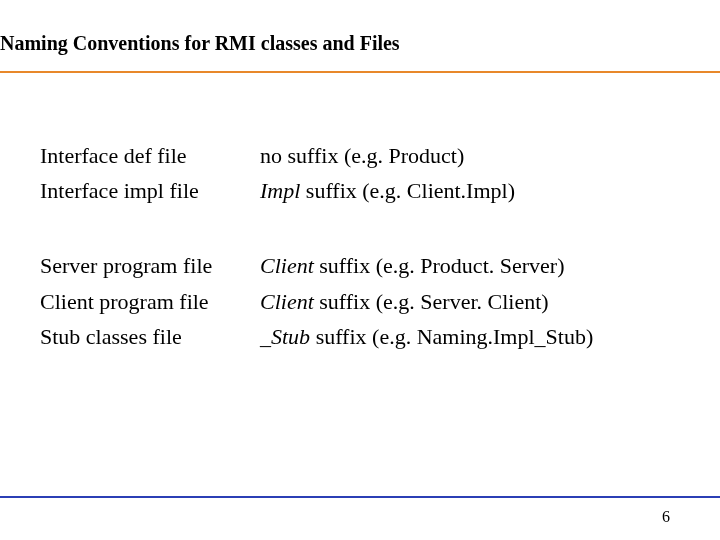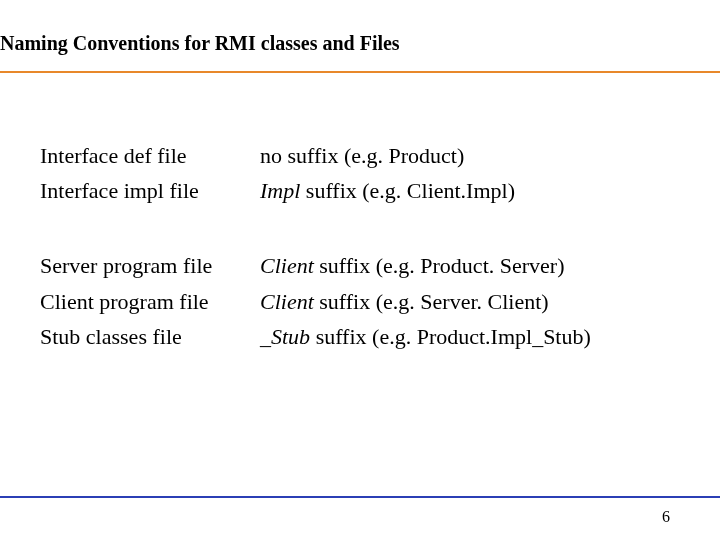--- a/index.html
+++ b/index.html
@@ -86,20 +86,20 @@
     <div class="row">
       <div class="col-left">Server program file</div>
       <div class="col-right"><span class="italic">Client</span><span> suffix (e.g. Product. Server)</span></div>
     </div>
     <div class="row">
       <div class="col-left">Client program file</div>
       <div class="col-right"><span class="italic">Client</span><span> suffix (e.g. Server. Client)</span></div>
     </div>
     <div class="row">
       <div class="col-left">Stub classes file</div>
-      <div class="col-right"><span class="italic"> _Stub</span><span> suffix (e.g. Product.Impl_Stub)</span></div>
+      <div class="col-right"><span class="italic"> _Stub</span><span> suffix (e.g. Naming.Impl_Stub)</span></div>
     </div>
   </div>
 
 </div>
 
 <div class="divider-bottom"></div>
 <div class="page-number">6</div>
 
 </body></html>

